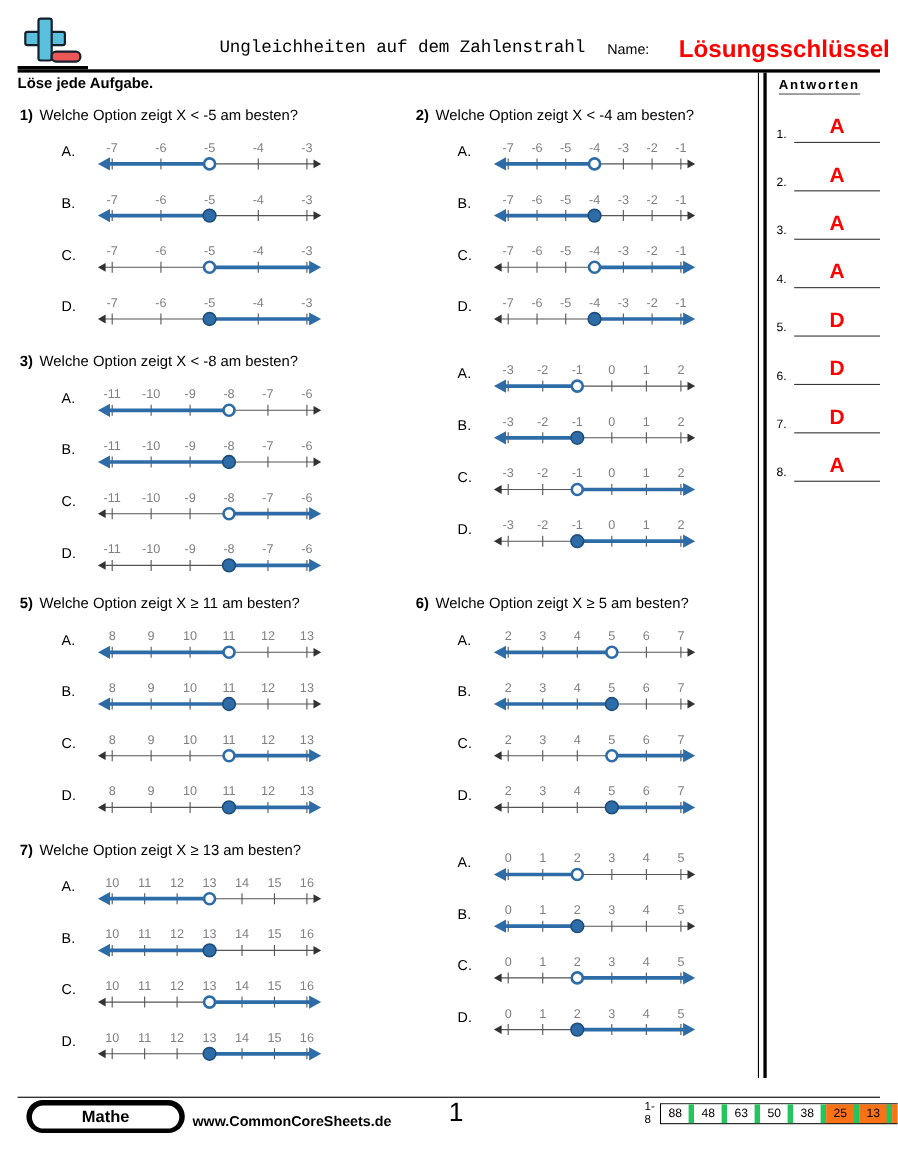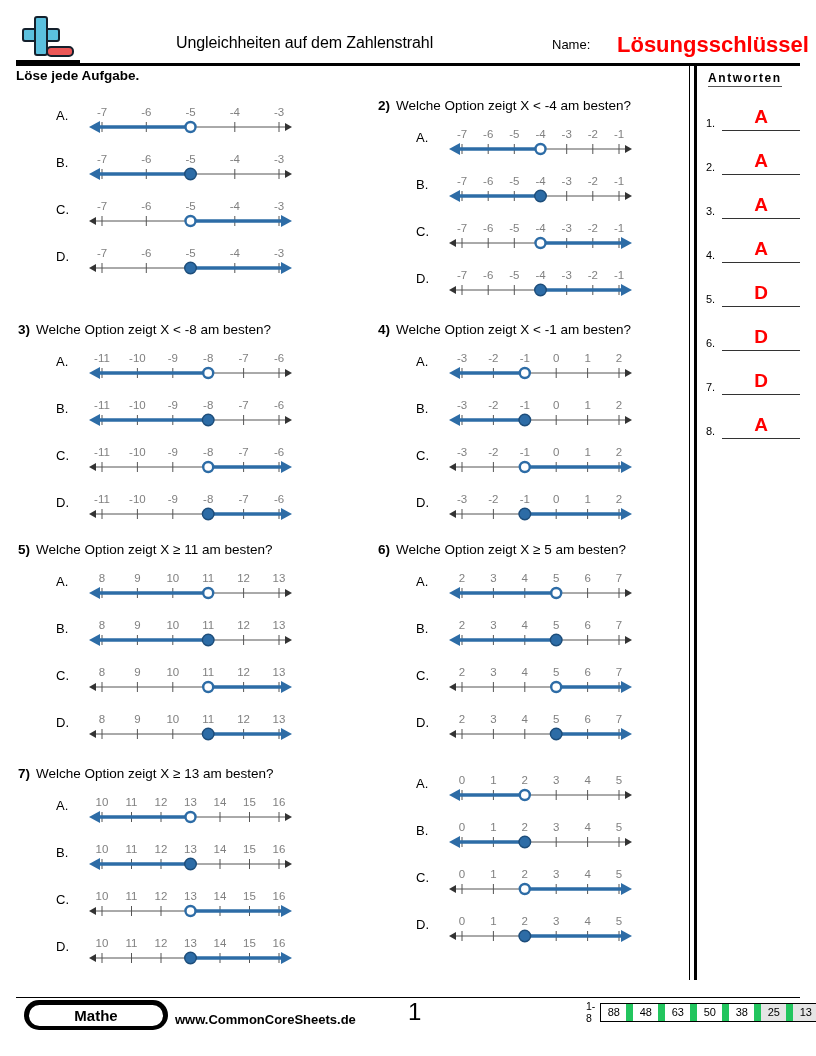--- a/index.html
+++ b/index.html
@@ -58,24 +58,25 @@
   #logo .baseline {
     position: absolute;
     left: 0px; top: 46px;
     width: 64px; height: 3px;
     background: #000;
   }
   #title {
     position: absolute;
     left: 176px; top: 34px;
     width: 356px;
-    text-align: left;
+    text-align: right;
     font-size: 16px;
     letter-spacing: -0.1px;
     white-space: nowrap;
+    font-family: Liberation Mono, monospace;
   }
   #name-label {
     position: absolute;
     left: 552px; top: 37px;
     font-size: 13px;
   }
   #answer-key-name {
     position: absolute;
     left: 617px; top: 32px;
     font-size: 22px;
@@ -253,29 +254,29 @@
     font-size: 10.5px;
     margin-right: 5px;
   }
   #score-table {
     display: flex;
     border: 1px solid #000;
   }
   .score-cell {
     width: 25px;
     height: 17px;
-    border-right: 7px solid #22c55e;
+    border-right: 5px solid #22c55e;
     display: flex;
     align-items: center;
     justify-content: center;
     font-size: 11px;
     background: #fff;
   }
   .score-cell:last-child { border-right: none; }
-  .score-cell.hl { background: #e5e5e5; }
+  .score-cell.hl { background: #f97316; }
 </style>
 </head>
 <body>
 
 <div id="header">
   <div id="logo">
     <div class="plus-h"></div>
     <div class="plus-v"></div>
     <div class="minus"></div>
     <div class="baseline"></div>
@@ -332,20 +333,21 @@
         <span class="answer-num">8.</span>
         <span class="answer-val">A</span>
         <span class="answer-line"></span>
       </div>
     </div>
 </div>
 
 <div id="questions">
     <div class="qrow" style="position: absolute; top: 0px; left: 0px; height: 210px;">
       <div class="question col-left">
+        <div class="qhead"><span class="qnum">1)</span><span class="qtext">Welche Option zeigt X &lt; -5 am besten?</span></div>
         <div class="options">
           <div class="option">
             <span class="opt-letter">A.</span>
             <span class="numline">
               <svg width="205" height="44" viewBox="0 0 205 44">
                 <text class="tick-label" x="14.0" y="20" text-anchor="middle" fill="#808080">-7</text>
                 <text class="tick-label" x="58.3" y="20" text-anchor="middle" fill="#808080">-6</text>
                 <text class="tick-label" x="102.5" y="20" text-anchor="middle" fill="#808080">-5</text>
                 <text class="tick-label" x="146.8" y="20" text-anchor="middle" fill="#808080">-4</text>
                 <text class="tick-label" x="191.0" y="20" text-anchor="middle" fill="#808080">-3</text>
@@ -636,21 +638,20 @@
                 <line x1="120.2" y1="31" x2="195" y2="31" stroke="#2D6CA6" stroke-width="3.4"></line>
                 <polygon points="204,31 193,25 193,37" fill="#2D6CA6"></polygon>
                 <polygon points="1,31 8,27 8,35" fill="#333"></polygon>
                 <circle cx="120.2" cy="31" r="5.8" fill="#2D6CA6" stroke="#1d4d7a" stroke-width="1.4"></circle>
               </svg>
             </span>
           </div>
         </div>
       </div>
       <div class="question col-right">
-        <div class="qhead"><span class="qnum">4)</span><span class="qtext">Welche Option zeigt X &lt; -1 am besten?</span></div>
         <div class="options">
           <div class="option">
             <span class="opt-letter">A.</span>
             <span class="numline">
               <svg width="185" height="44" viewBox="0 0 185 44">
                 <text class="tick-label" x="14.0" y="20" text-anchor="middle" fill="#808080">-3</text>
                 <text class="tick-label" x="45.4" y="20" text-anchor="middle" fill="#808080">-2</text>
                 <text class="tick-label" x="76.8" y="20" text-anchor="middle" fill="#808080">-1</text>
                 <text class="tick-label" x="108.2" y="20" text-anchor="middle" fill="#808080">0</text>
                 <text class="tick-label" x="139.6" y="20" text-anchor="middle" fill="#808080">1</text>

